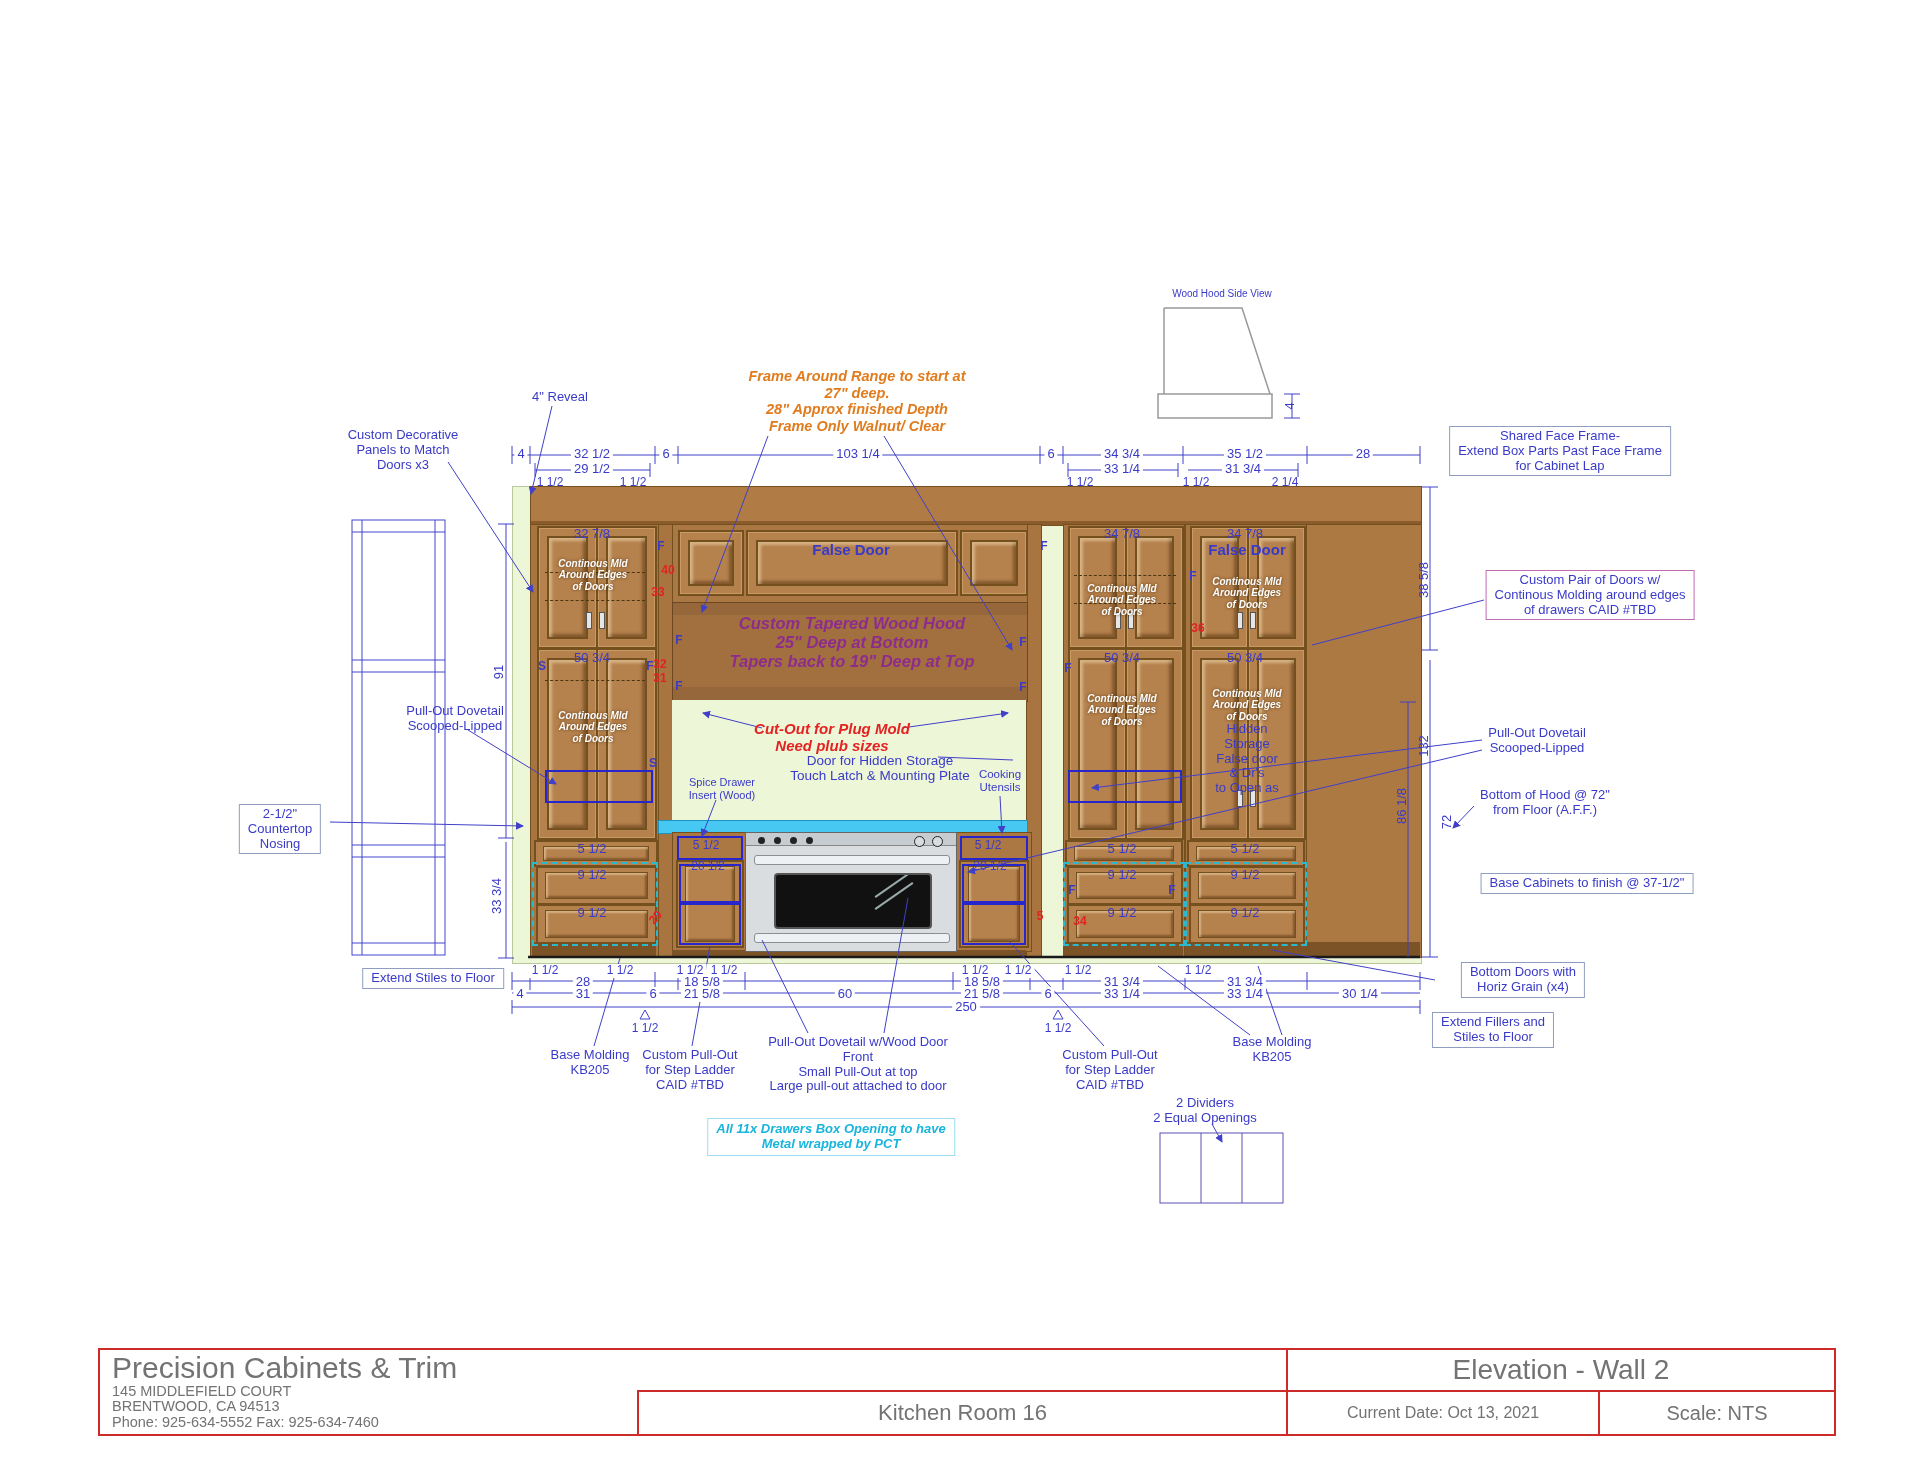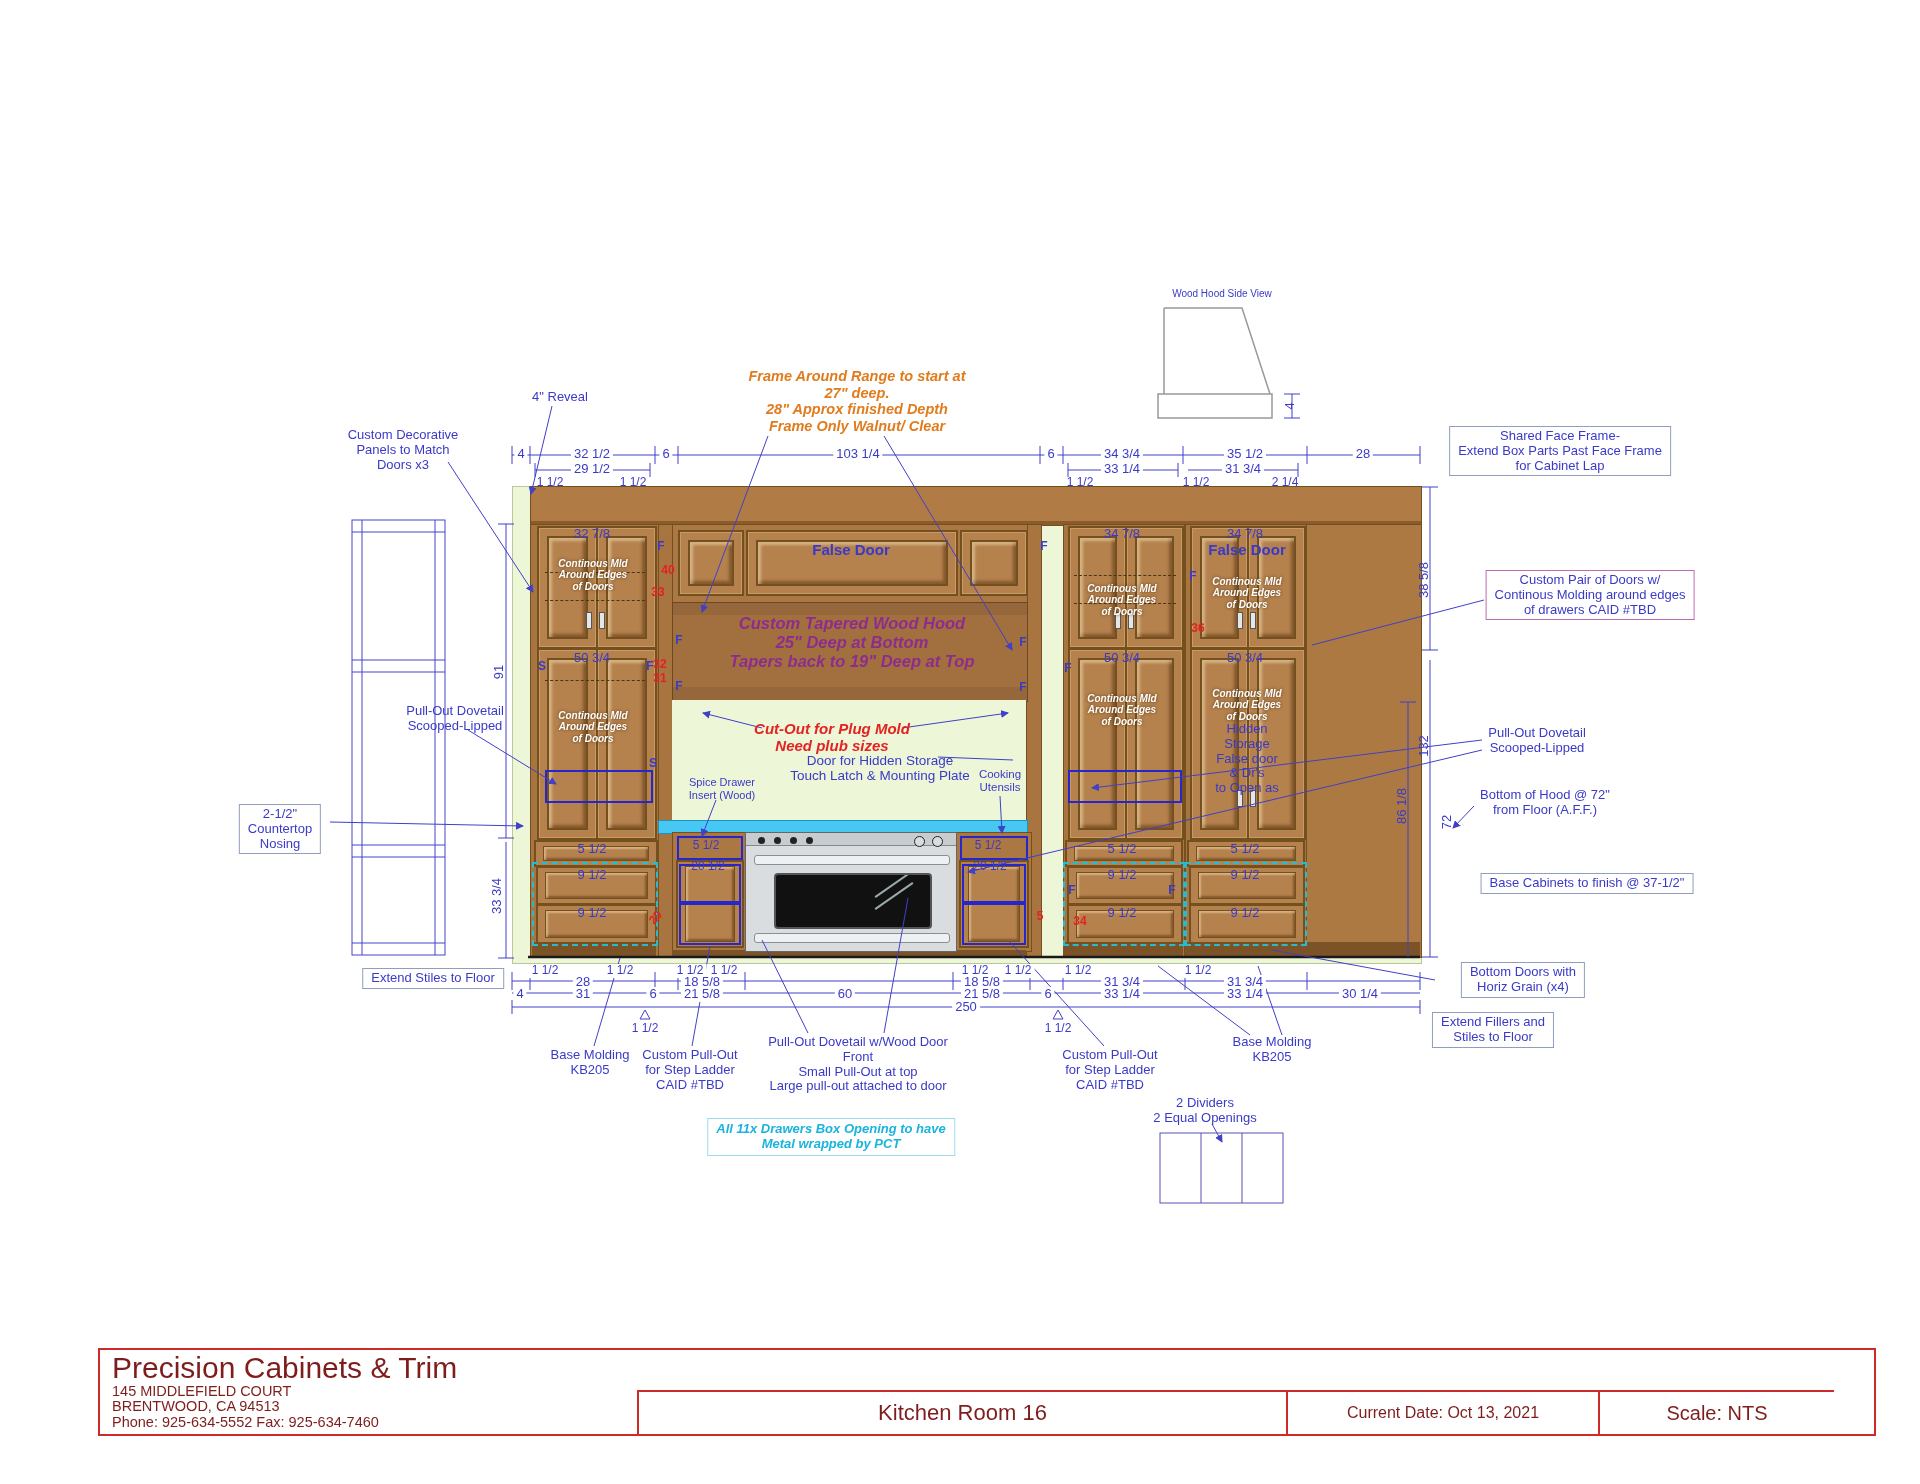--- a/index.html
+++ b/index.html
@@ -32,21 +32,21 @@
        box-shadow:inset 3px 3px 3px rgba(255,238,200,.45),inset -3px -3px 3px rgba(60,30,0,.4);}
   .drw{position:absolute;background:#b5814c;border:2px solid #74501f;z-index:2;}
   .drw::after{content:"";position:absolute;left:7px;right:7px;top:4px;bottom:4px;border:1.5px solid #74501f;
        box-shadow:inset 2px 2px 2px rgba(255,238,200,.45),inset -2px -2px 2px rgba(60,30,0,.4);}
   .dash{position:absolute;border:2px dashed #2cb9cf;z-index:4;}
   .bluer{position:absolute;border:2px solid #2626cc;z-index:4;}
   .hdl{position:absolute;width:4px;height:15px;background:#e6e6e6;border:1px solid #555;z-index:5;}
   .shelf{position:absolute;border-top:1.5px dashed #4a3514;z-index:3;}
   svg.ovl{position:absolute;left:0;top:0;z-index:5;pointer-events:none;}
   
-  .tb{position:absolute;border:2px solid #cf2a2a;color:#7f1d1d;z-index:6;background:#fff;padding-left:40px;}
+  .tb{position:absolute;border:2px solid #cf2a2a;color:#737373;z-index:6;background:#fff;}
   .tb .cell{position:absolute;border-left:2px solid #cf2a2a;}
   .tcenter{display:flex;align-items:center;justify-content:center;text-align:center;}
 </style>
 </head>
 <body>
 
 <div id="sheet">
 
   <div class="wood" style="left:512px;top:486px;width:908px;height:476px;background:#eef6d8;border:1px solid #b9c79c;"></div>
 
@@ -449,20 +449,23 @@
   <div class="tb" style="left:98px;top:1348px;width:1734px;height:84px;">
     <div style="position:absolute;left:0;top:0;width:537px;height:84px;padding:2px 0 0 12px;box-sizing:border-box;">
       <div style="font-size:30px;line-height:1.05;">Precision Cabinets &amp; Trim</div>
       <div style="font-size:14.5px;line-height:1.1;">145 MIDDLEFIELD COURT</div>
       <div style="font-size:14.5px;line-height:1.1;">BRENTWOOD, CA 94513</div>
       <div style="font-size:14.5px;line-height:1.1;">Phone: 925-634-5552 Fax: 925-634-7460</div>
     </div>
     <div class="cell tcenter" style="left:537px;top:40px;width:649px;height:44px;border-top:2px solid #cf2a2a;box-sizing:border-box;">
       <span style="font-size:22px;">Kitchen  Room 16</span>
     </div>
+    <div class="cell tcenter" style="left:1186px;top:0;width:548px;height:40px;box-sizing:border-box;">
+      <span style="font-size:28px;">Elevation - Wall 2</span>
+    </div>
     <div class="cell tcenter" style="left:1186px;top:40px;width:312px;height:44px;border-top:2px solid #cf2a2a;box-sizing:border-box;">
       <span style="font-size:16px;">Current Date: Oct 13, 2021</span>
     </div>
     <div class="cell tcenter" style="left:1498px;top:40px;width:236px;height:44px;border-top:2px solid #cf2a2a;box-sizing:border-box;">
       <span style="font-size:20px;">Scale: NTS</span>
     </div>
   </div>
 
 </div>
 

